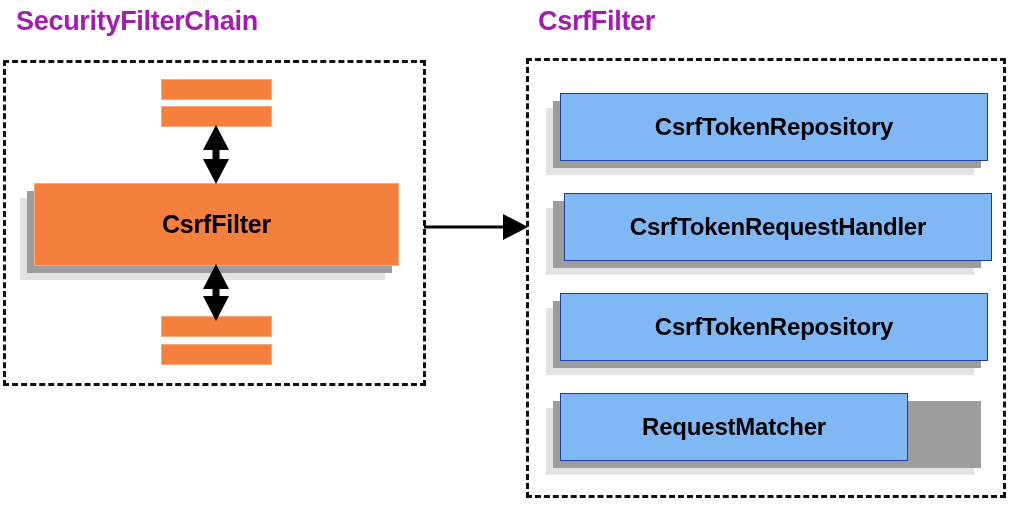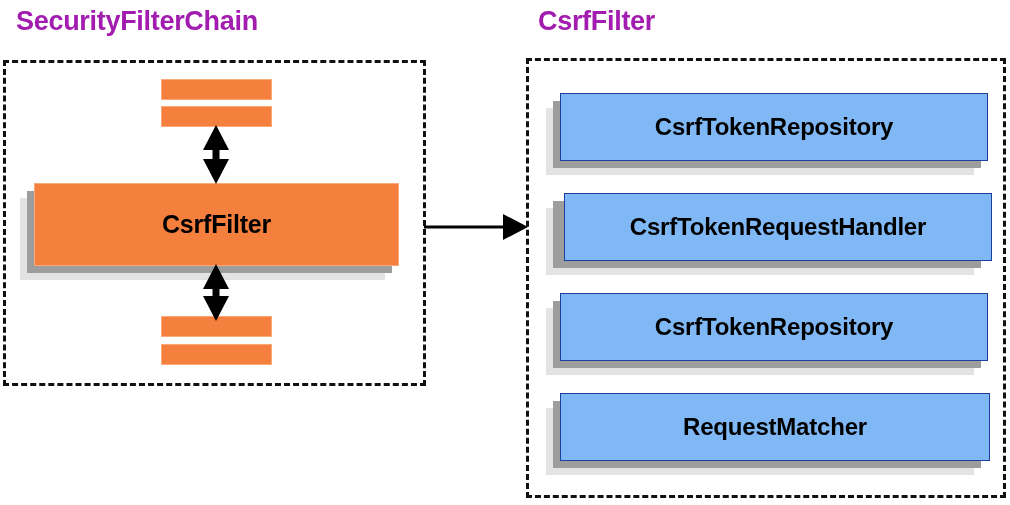--- a/index.html
+++ b/index.html
@@ -140,21 +140,21 @@
   </div>
 
   <div class="shadow-light" style="left:546px; top:308px; width:428px; height:67px;"></div>
   <div class="shadow-dark" style="left:553px; top:301px; width:428px; height:67px;"></div>
   <div class="blue-box" style="left:560px; top:293px; width:428px; height:68px;">
     <span class="node-label">CsrfTokenRepository</span>
   </div>
 
   <div class="shadow-light" style="left:546px; top:408px; width:428px; height:67px;"></div>
   <div class="shadow-dark" style="left:553px; top:401px; width:428px; height:67px;"></div>
-  <div class="blue-box" style="left:560px; top:393px; width:430px; height:68px;">
+  <div class="blue-box" style="left:560px; top:393px; width:348px; height:68px;">
     <span class="node-label">RequestMatcher</span>
   </div>
 
   <svg id="arrow-layer" viewBox="0 0 1010 505">
 
     <g>
       <line x1="216" y1="133" x2="216" y2="176" stroke="#000000" stroke-width="7"></line>
       <polygon points="216,125 203,150 229,150" fill="#000000"></polygon>
       <polygon points="216,184 203,159 229,159" fill="#000000"></polygon>
     </g>

